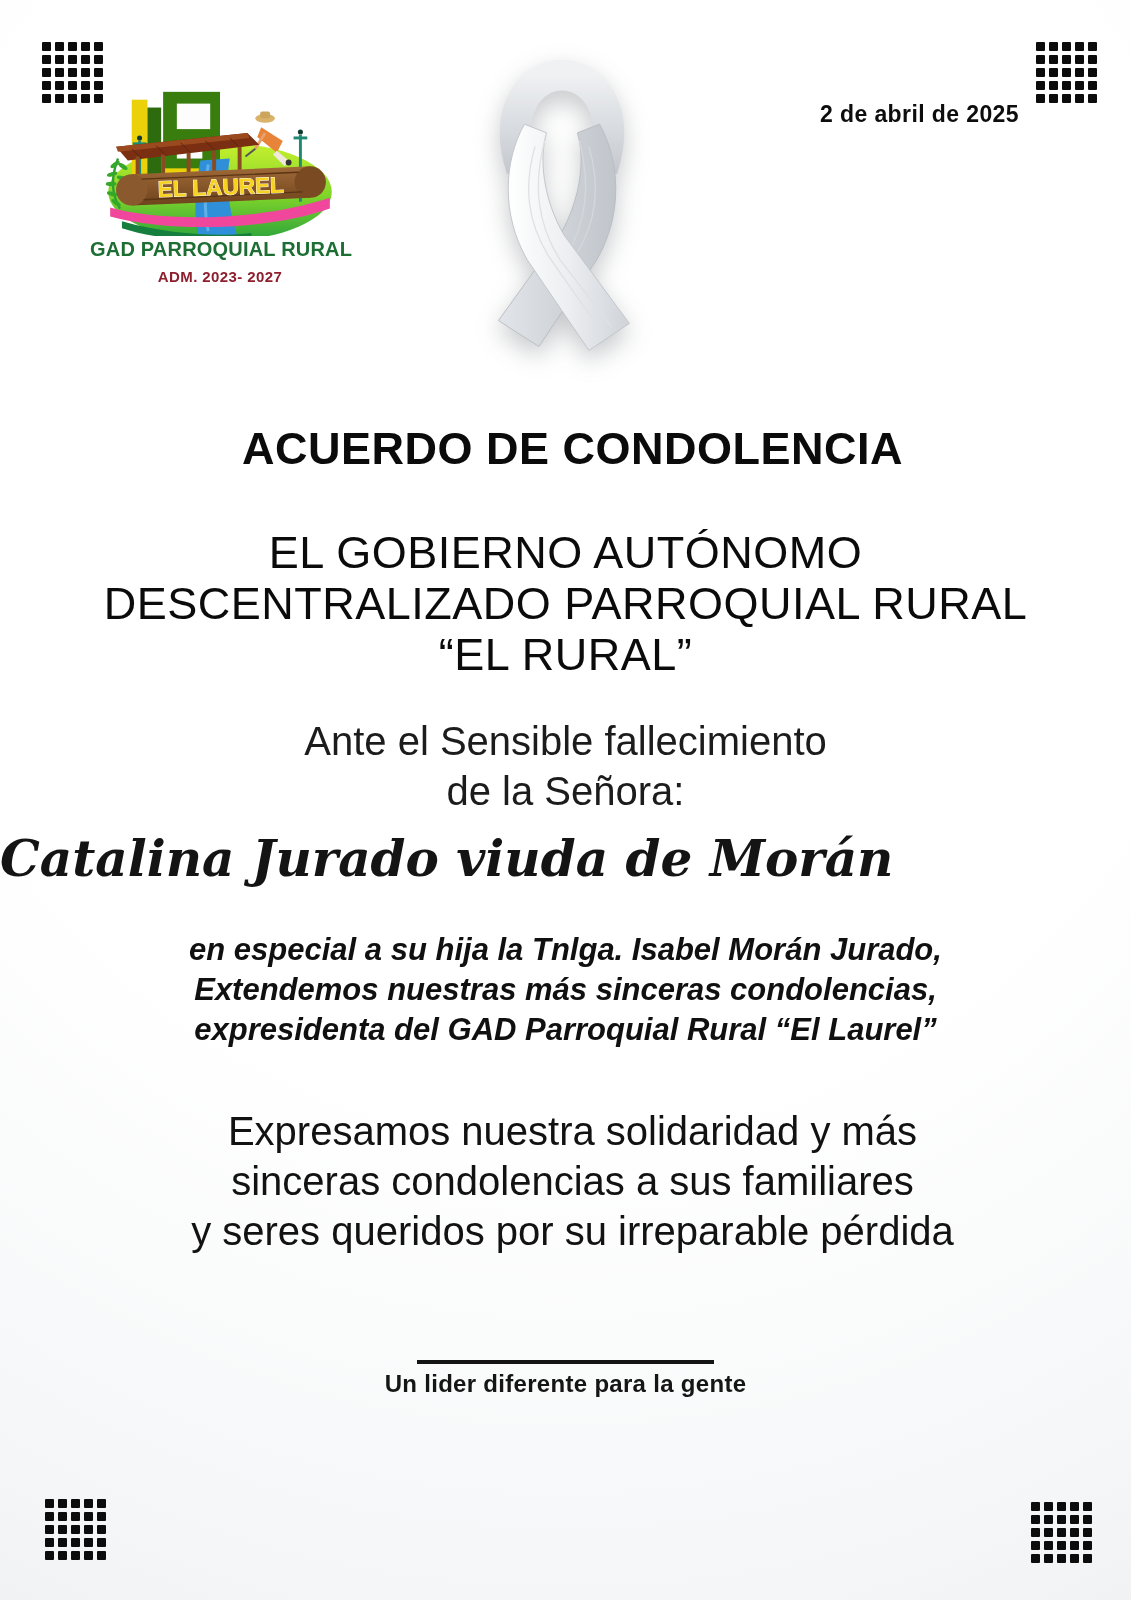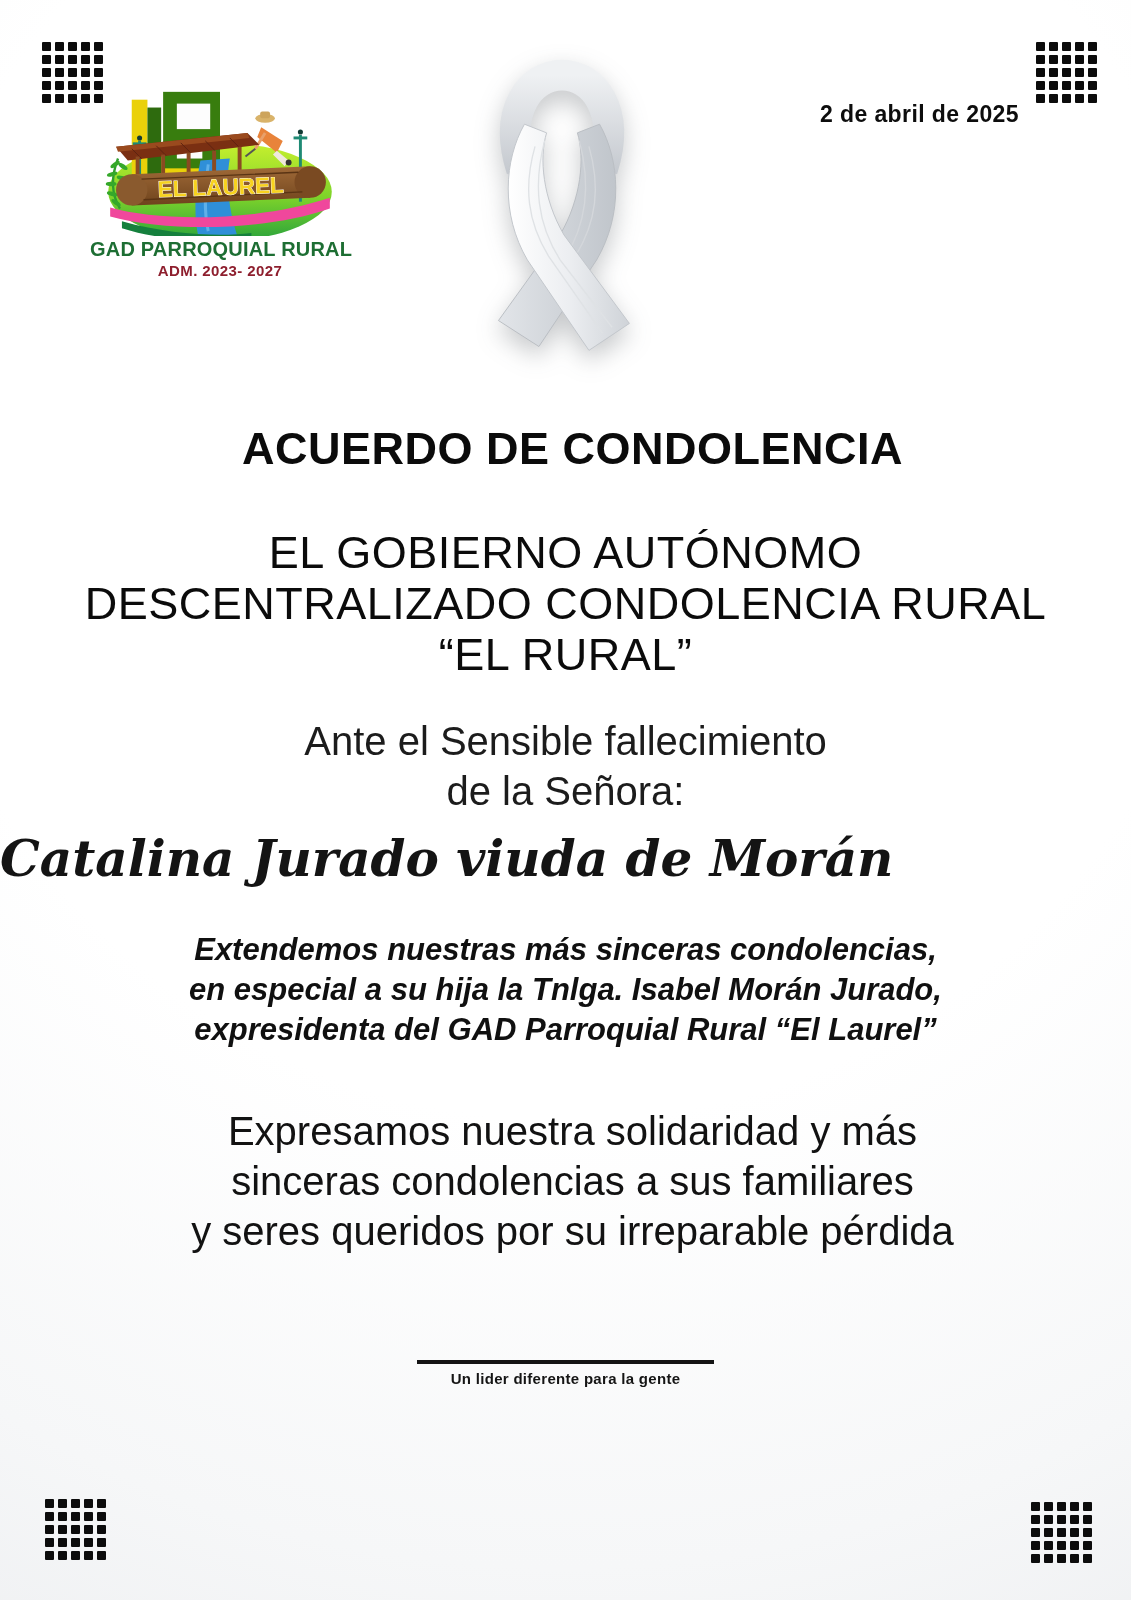--- a/index.html
+++ b/index.html
@@ -33,21 +33,21 @@
 
   
   .logo{position:absolute;left:90px;top:84px;width:260px;text-align:center;}
   .logo svg{display:block;margin:0 auto;}
   .logo-org{
     margin-top:2px;
     font-size:20px;font-weight:800;letter-spacing:.2px;
     color:#1d6e33;white-space:nowrap;
   }
   .logo-adm{
-    margin-top:1px;
+    margin-top:7px;
     font-size:15px;font-weight:800;letter-spacing:.4px;
     color:#8e1f2e;
   }
 
   
   .ribbon{
     position:absolute;left:456px;top:52px;width:212px;height:308px;
     filter:drop-shadow(0 10px 12px rgba(55,60,70,.28));
   }
 
@@ -97,21 +97,21 @@
   .signature{position:absolute;top:1356px;left:0;width:100%;text-align:center;}
   .sign-name{
     font-family:"DejaVu Serif", serif;
     font-style:italic;font-weight:700;
     font-size:56px;line-height:86px;color:#141414;
   }
   .sign-line{
     width:297px;height:4px;background:#141414;margin:4px auto 6px auto;
   }
   .sign-slogan{
-    font-size:15px;font-weight:700;letter-spacing:.3px;color:#151515;
+    font-size:24px;font-weight:700;letter-spacing:.3px;color:#151515;
   }
 </style>
 </head>
 <body>
 
 <div class="page">
 
   <div class="dots dots-tl">
       <span></span>
       <span></span>
@@ -337,34 +337,34 @@
     <path d="M71,75 C50,112 46,168 74,216 L138,310 L180,282 L112,190 C90,152 86,110 94,84 Z" fill="url(#rg1)" stroke="#c2c6cb" stroke-width="1"></path>
     <path d="M82,98 C70,140 74,176 96,212 L152,292 M92,92 C80,138 84,178 108,216 L162,286" fill="none" stroke="#dfe2e5" stroke-width="1.4"></path>
   </svg>
 
   <div class="date">2 de abril de 2025</div>
 
   <div class="title">ACUERDO DE CONDOLENCIA</div>
 
   <div class="org-heading">
     <div>EL GOBIERNO AUTÓNOMO</div>
-    <div>DESCENTRALIZADO CONDOLENCIA RURAL</div>
+    <div>DESCENTRALIZADO PARROQUIAL RURAL</div>
     <div>“EL RURAL”</div>
   </div>
 
   <div class="intro">
     <div>Ante el Sensible fallecimiento</div>
     <div>de la Señora:</div>
   </div>
 
   <div class="deceased">Catalina Jurado viuda de Morán</div>
 
   <div class="condolence">
+    <div>en especial a su hija la Tnlga. Isabel Morán Jurado,</div>
     <div>Extendemos nuestras más sinceras condolencias,</div>
-    <div>en especial a su hija la Tnlga. Isabel Morán Jurado,</div>
     <div>expresidenta del GAD Parroquial Rural “El Laurel”</div>
   </div>
 
   <div class="solidarity">
     <div>Expresamos nuestra solidaridad y más</div>
     <div>sinceras condolencias a sus familiares</div>
     <div>y seres queridos por su irreparable pérdida</div>
   </div>
 
   <div class="signature">

